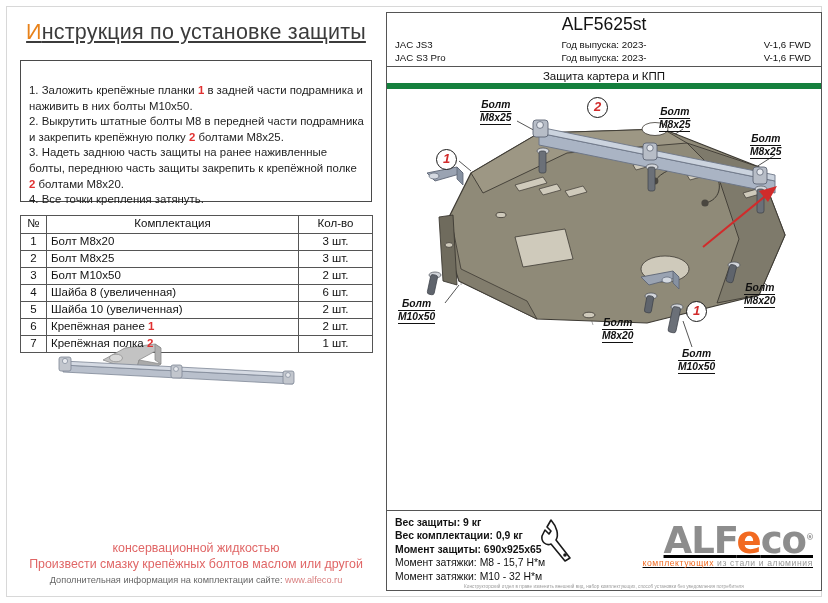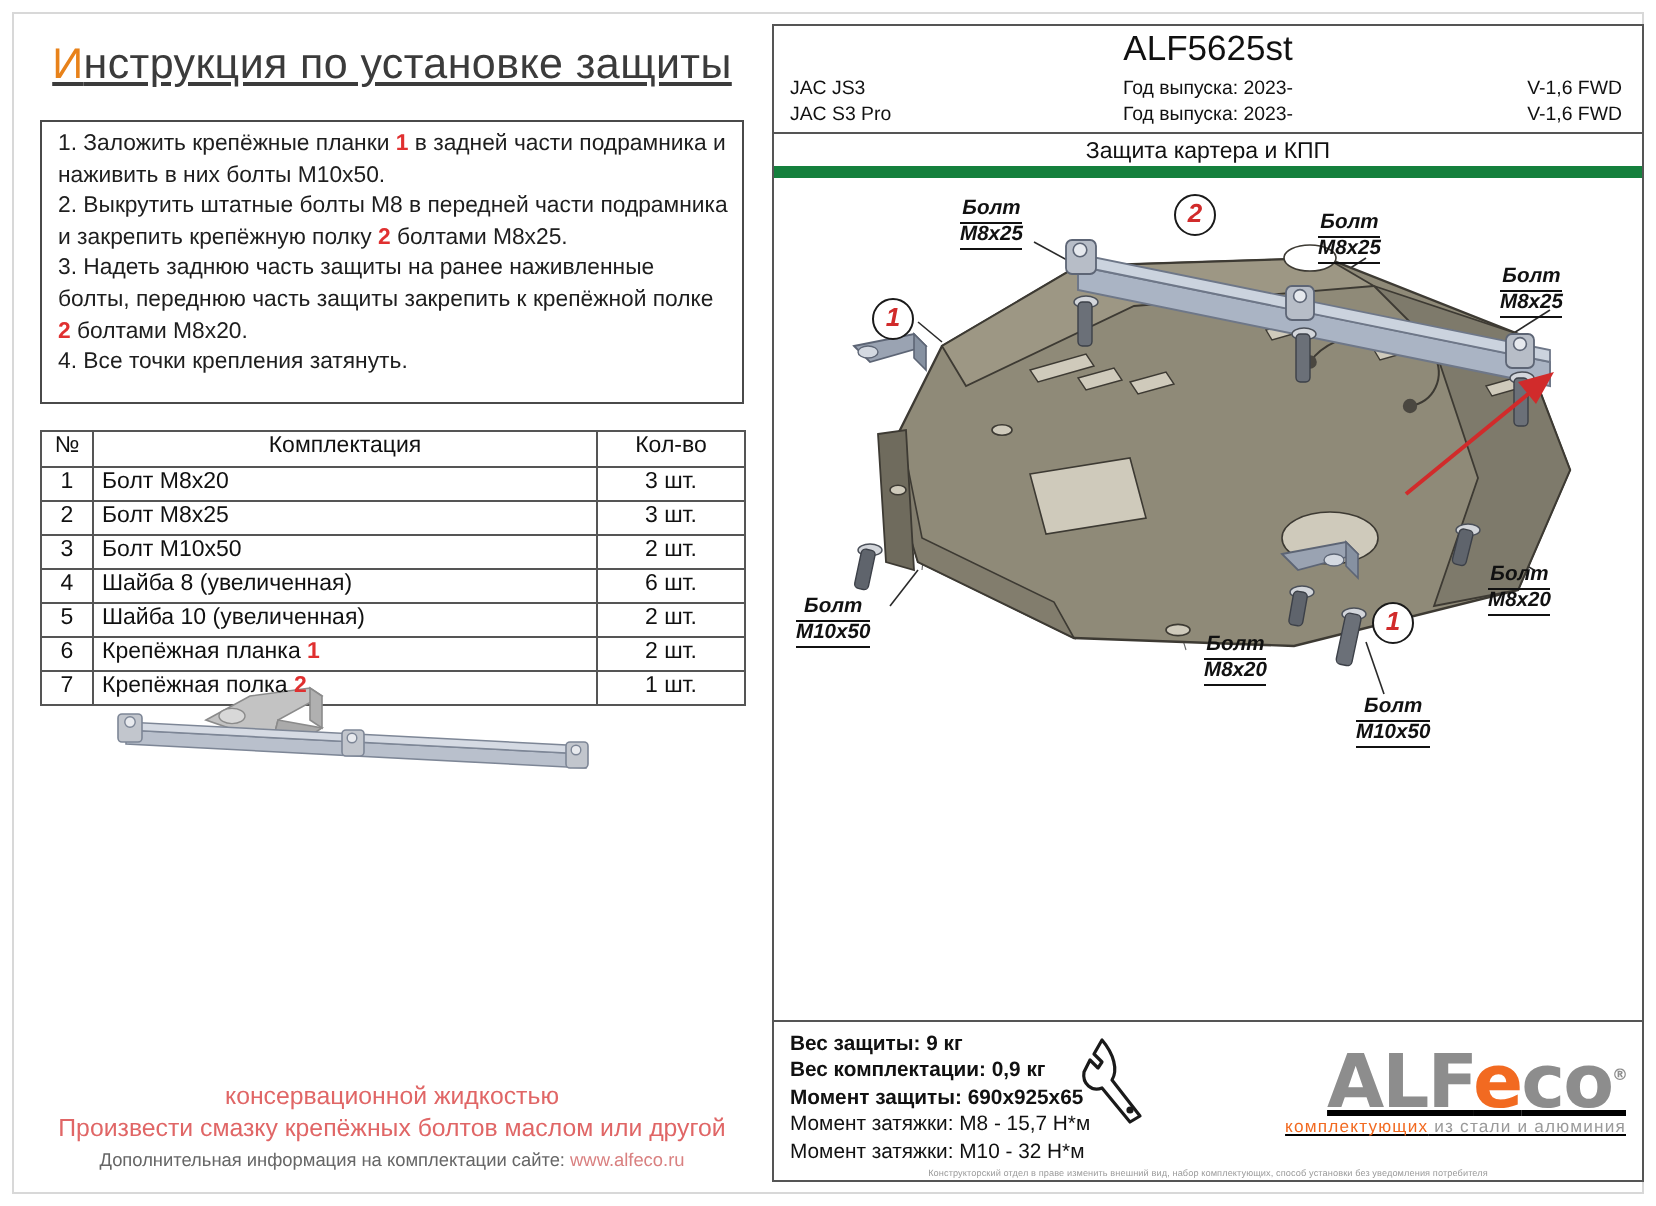--- a/index.html
+++ b/index.html
@@ -37,21 +37,21 @@
     white-space: nowrap;
     text-decoration: underline;
   }
   #doc-title .cap { color: #e8821a; }
 
   #instructions-box {
     position: absolute;
     left: 8px; top: 48px;
     width: 352px; height: 142px;
     border: 1px solid #4a4a4a;
-    padding: 4px 7px 4px 8px;
+    padding: 22px 7px 4px 8px;
   }
   .instr-line {
     font-size: 11.4px;
     line-height: 15.6px;
     color: #1e1e1e;
   }
   .redref { color: #e03030; font-weight: 700; }
 
   
   #parts-table {
@@ -284,21 +284,21 @@
         </tr>
         <tr>
           <td class="c-num">5</td>
           <td class="c-name">Шайба 10 (увеличенная)</td>
           <td class="c-qty">2 шт.</td>
         </tr>
         <tr>
           <td class="c-num tall6">6</td>
           <td class="c-name tall6">
             <div class="cellwrap">
-              <span>Крепёжная планка </span><span class="redref">1</span>
+              <span>Крепёжная ранее </span><span class="redref">1</span>
               <svg class="bracket-draw" viewBox="0 0 72 34">
                 <polygon points="4,22 26,10 56,6 62,10 40,22 38,30 30,31" fill="#c3c3c3" stroke="#8b8b8b" stroke-width="0.8"></polygon>
                 <polygon points="56,6 62,10 62,26 56,22" fill="#b0b0b0" stroke="#8b8b8b" stroke-width="0.8"></polygon>
                 <polygon points="40,22 62,26 56,30 38,30" fill="#aaaaaa" stroke="#8b8b8b" stroke-width="0.8"></polygon>
                 <ellipse cx="17" cy="20" rx="6.5" ry="3.8" fill="#d8d8d8" stroke="#8b8b8b" stroke-width="0.7"></ellipse>
               </svg>
             </div>
           </td>
           <td class="c-qty tall6">2 шт.</td>
         </tr>

